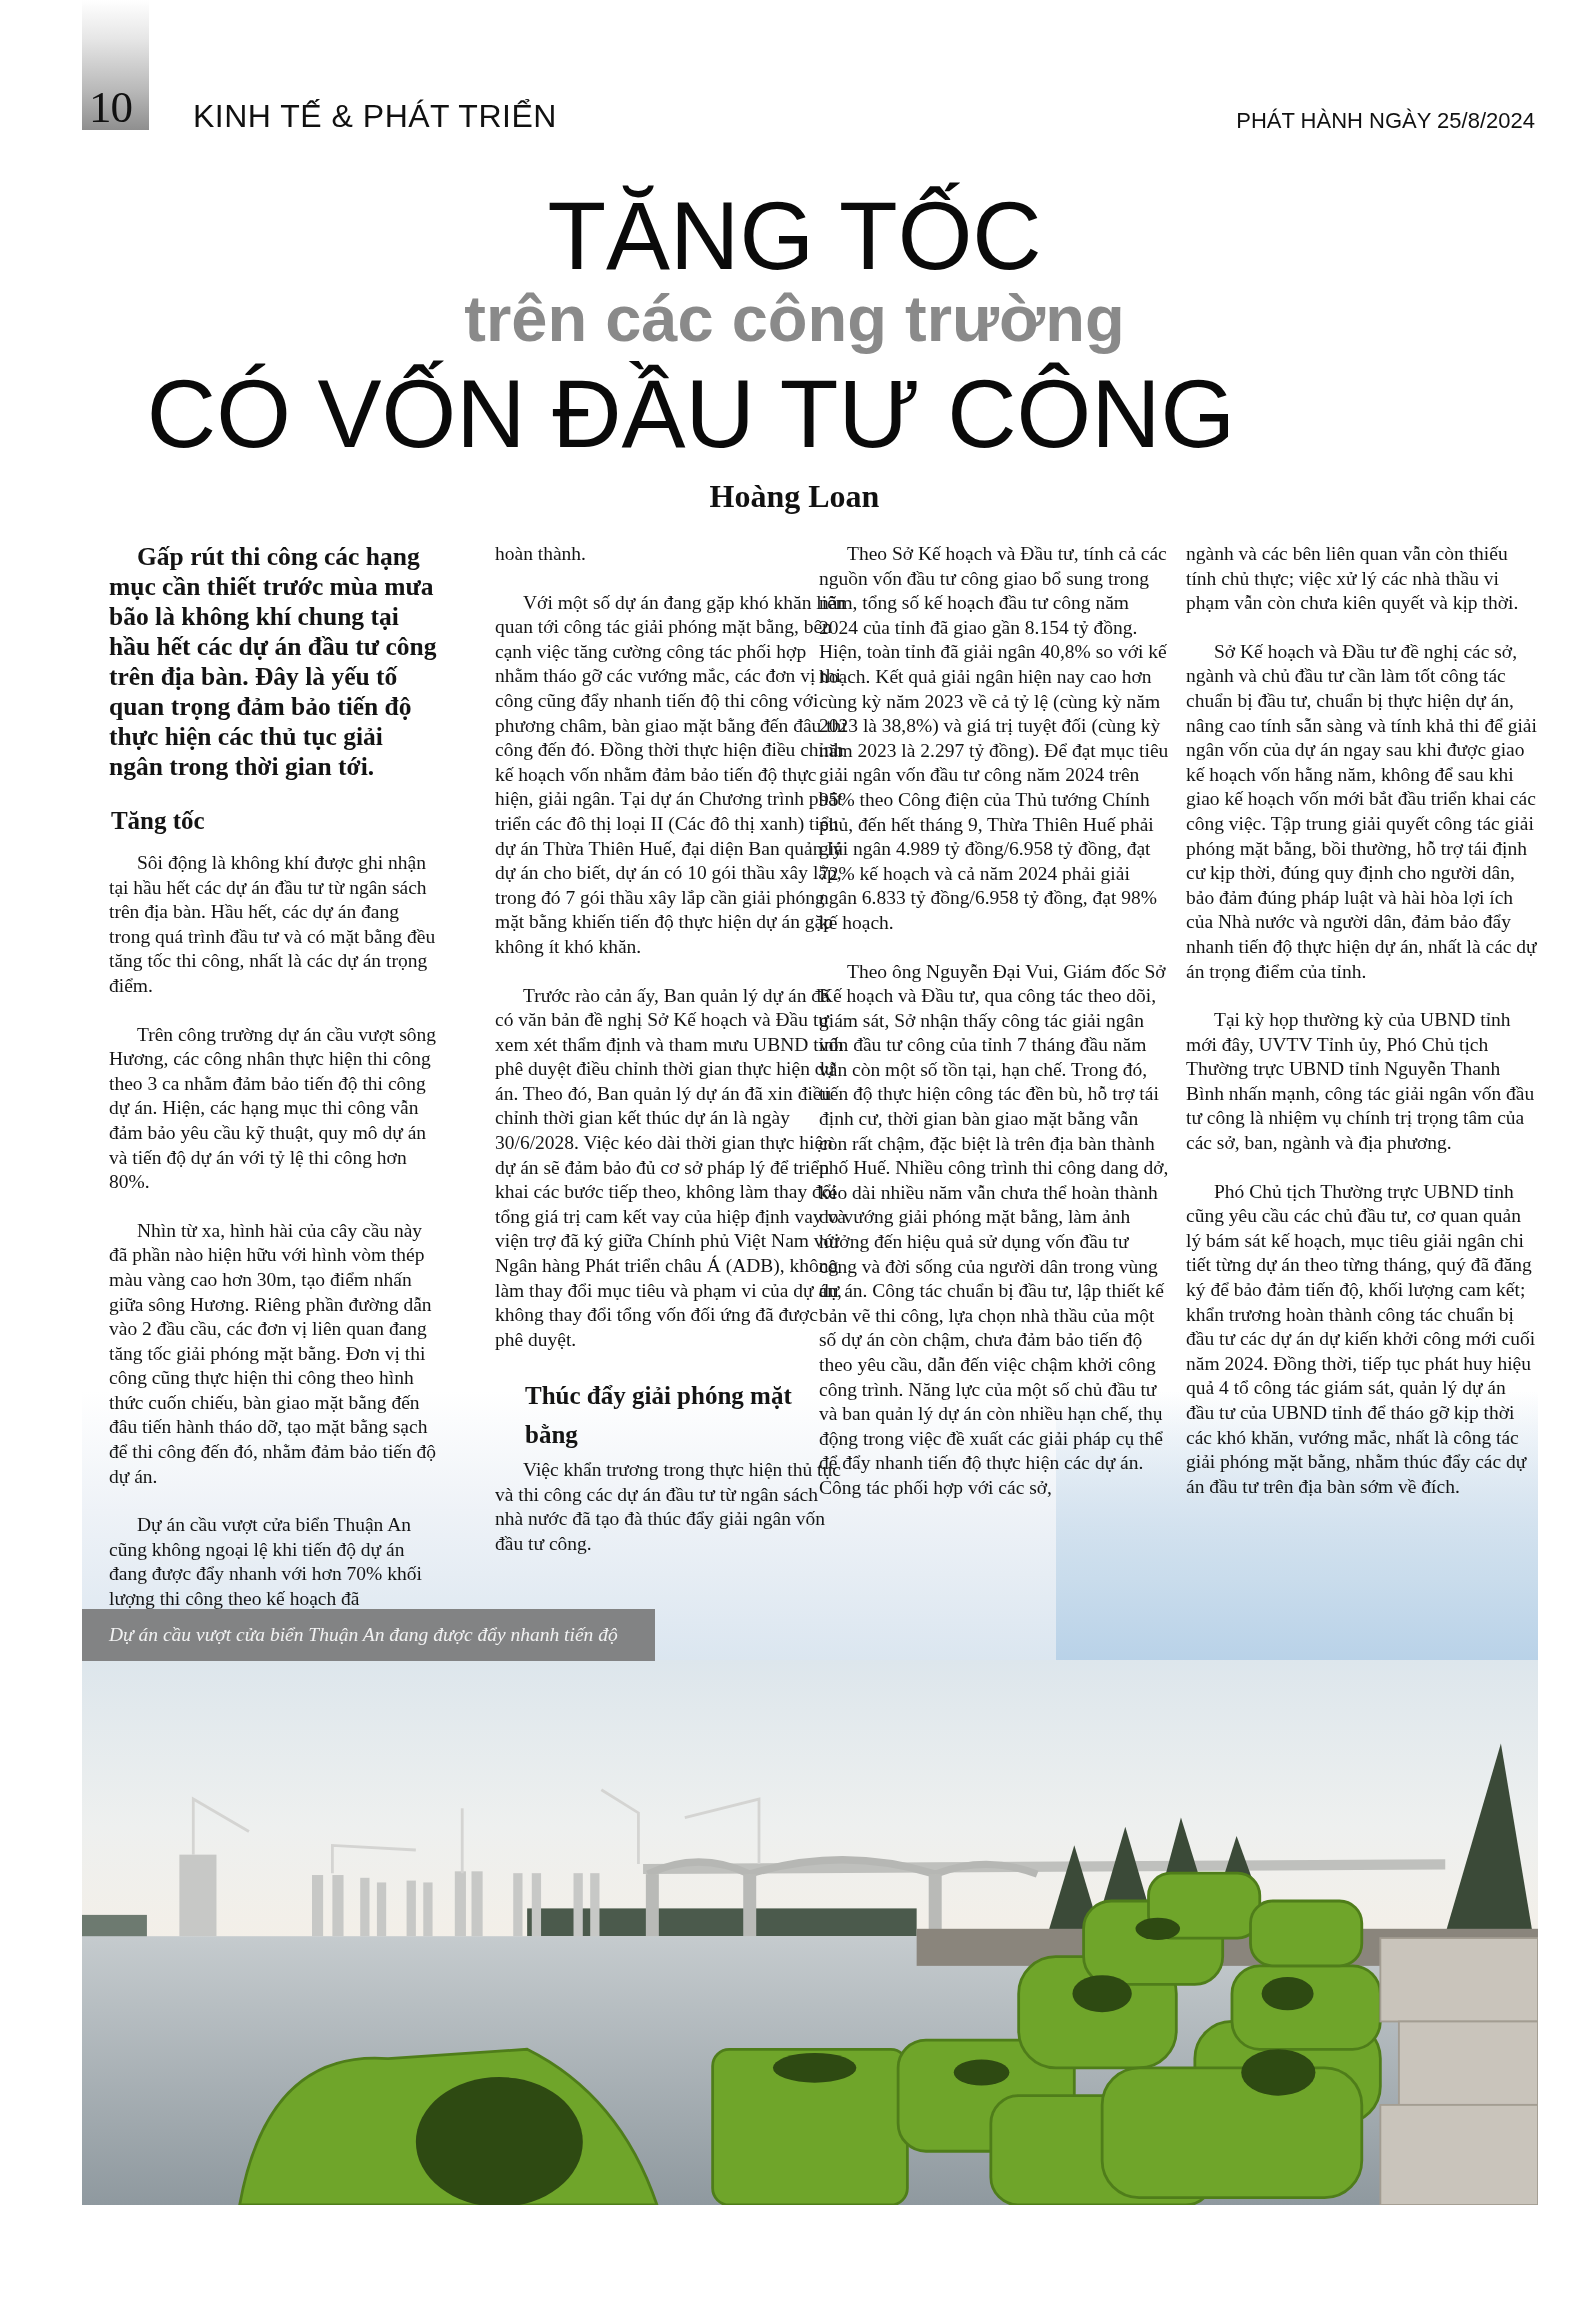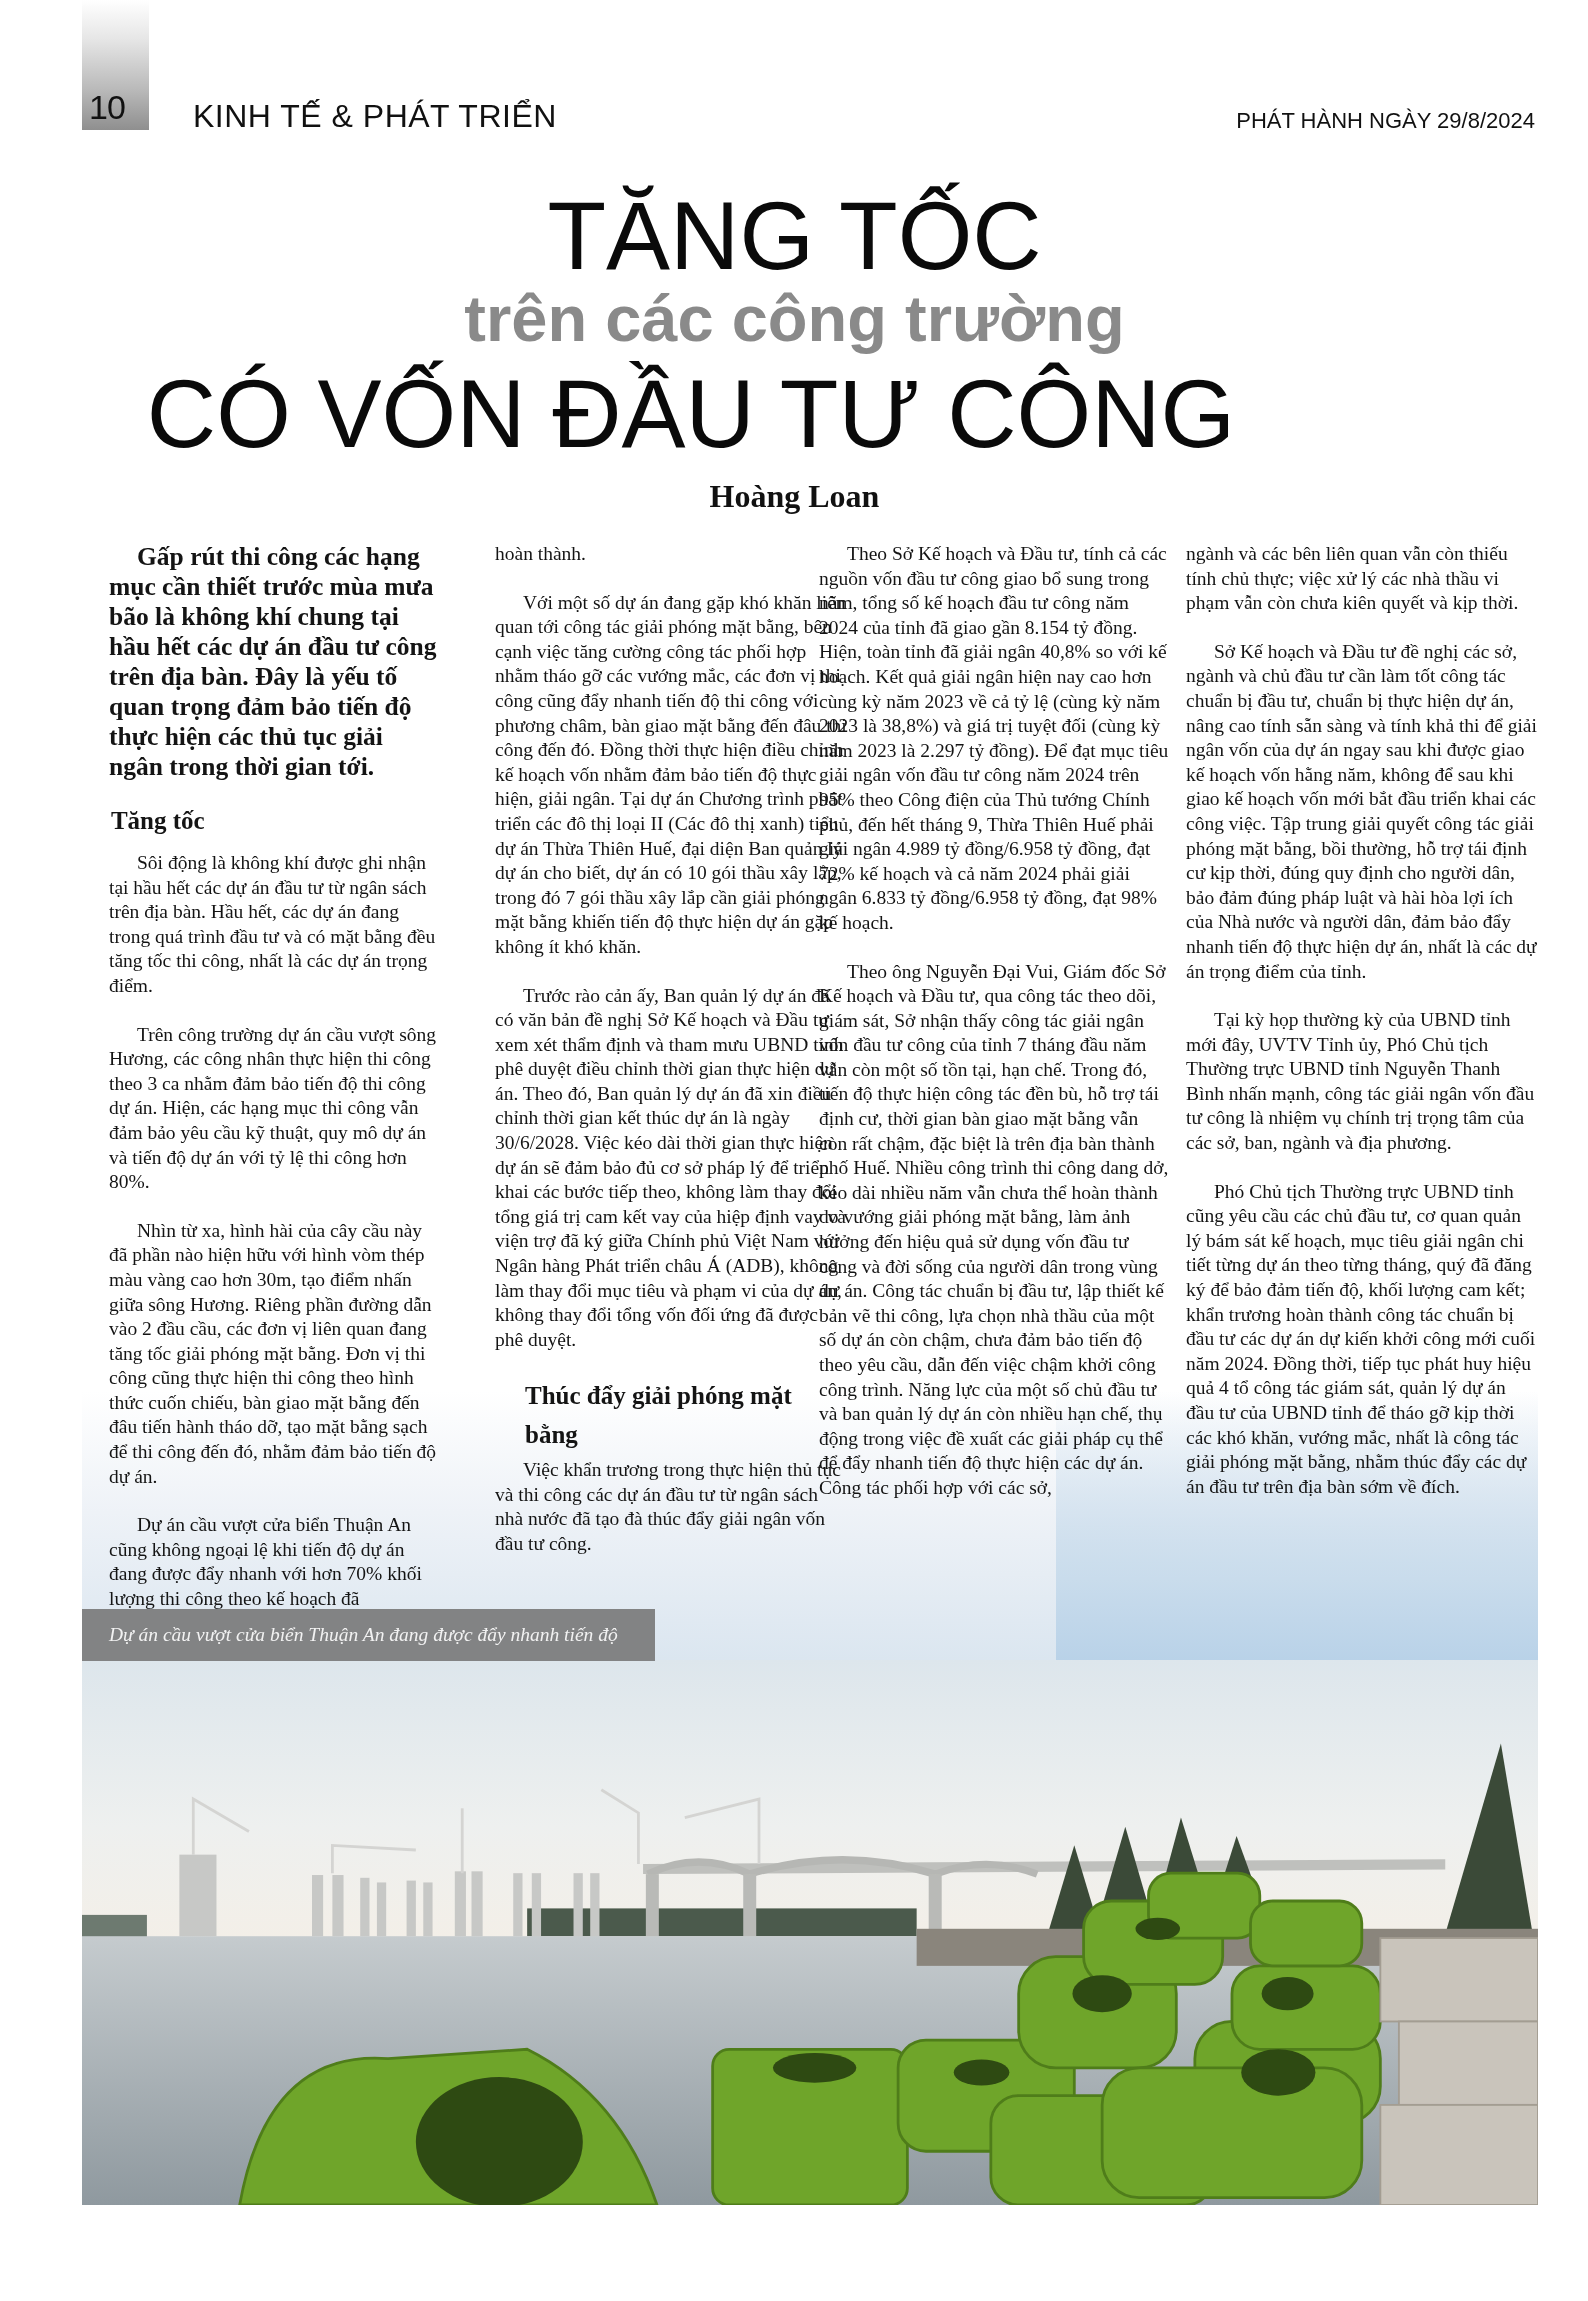--- a/index.html
+++ b/index.html
@@ -8,21 +8,21 @@
     background: #ffffff;
     font-family: "Liberation Serif", "DejaVu Serif", serif;
     color: #141414;
   }
   .page-num-box {
     position: absolute; left: 82px; top: 0; width: 67px; height: 130px;
     background: linear-gradient(to bottom, #ffffff 0%, #e6e6e6 30%, #b8b8b8 70%, #8f8f8f 100%);
   }
   .page-num {
     position: absolute; left: 89px; top: 85px;
-    font-family: Liberation Sans, sans-serif; font-size: 34px; line-height: 45px;
+    font-family: Liberation Serif, serif; font-size: 45px; line-height: 45px;
     color: #111; letter-spacing: -0.9px;
   }
   .section-name {
     position: absolute; left: 193px; top: 100px;
     font-family: "Liberation Sans", sans-serif; font-size: 32px; line-height: 33px; color: #111;
     letter-spacing: 0.5px;
   }
   .issue-date {
     position: absolute; right: 54px; top: 108px;
     font-family: "Liberation Sans", sans-serif; font-size: 22px; line-height: 26px; color: #111;
@@ -88,21 +88,21 @@
     font-family: "Liberation Serif", serif; font-style: italic; font-size: 19.5px; line-height: 24px;
     color: #f2f2f2;
   }
 </style>
 </head>
 <body>
 
 <div class="page-num-box"></div>
 <div class="page-num">10</div>
 <div class="section-name">KINH TẾ &amp; PHÁT TRIỂN</div>
-<div class="issue-date">PHÁT HÀNH NGÀY 29/8/2024</div>
+<div class="issue-date">PHÁT HÀNH NGÀY 25/8/2024</div>
 
 <div class="headline-1">TĂNG TỐC</div>
 <div class="headline-2">trên các công trường</div>
 <div class="headline-3">CÓ VỐN ĐẦU TƯ CÔNG</div>
 <div class="byline">Hoàng Loan</div>
 
 <div class="bg-wash"></div>
 
 <div class="col col-1">
   <p class="lead">Gấp rút thi công các hạng mục cần thiết trước mùa mưa bão là không khí chung tại hầu hết các dự án đầu tư công trên địa bàn. Đây là yếu tố quan trọng đảm bảo tiến độ thực hiện các thủ tục giải ngân trong thời gian tới.</p>

